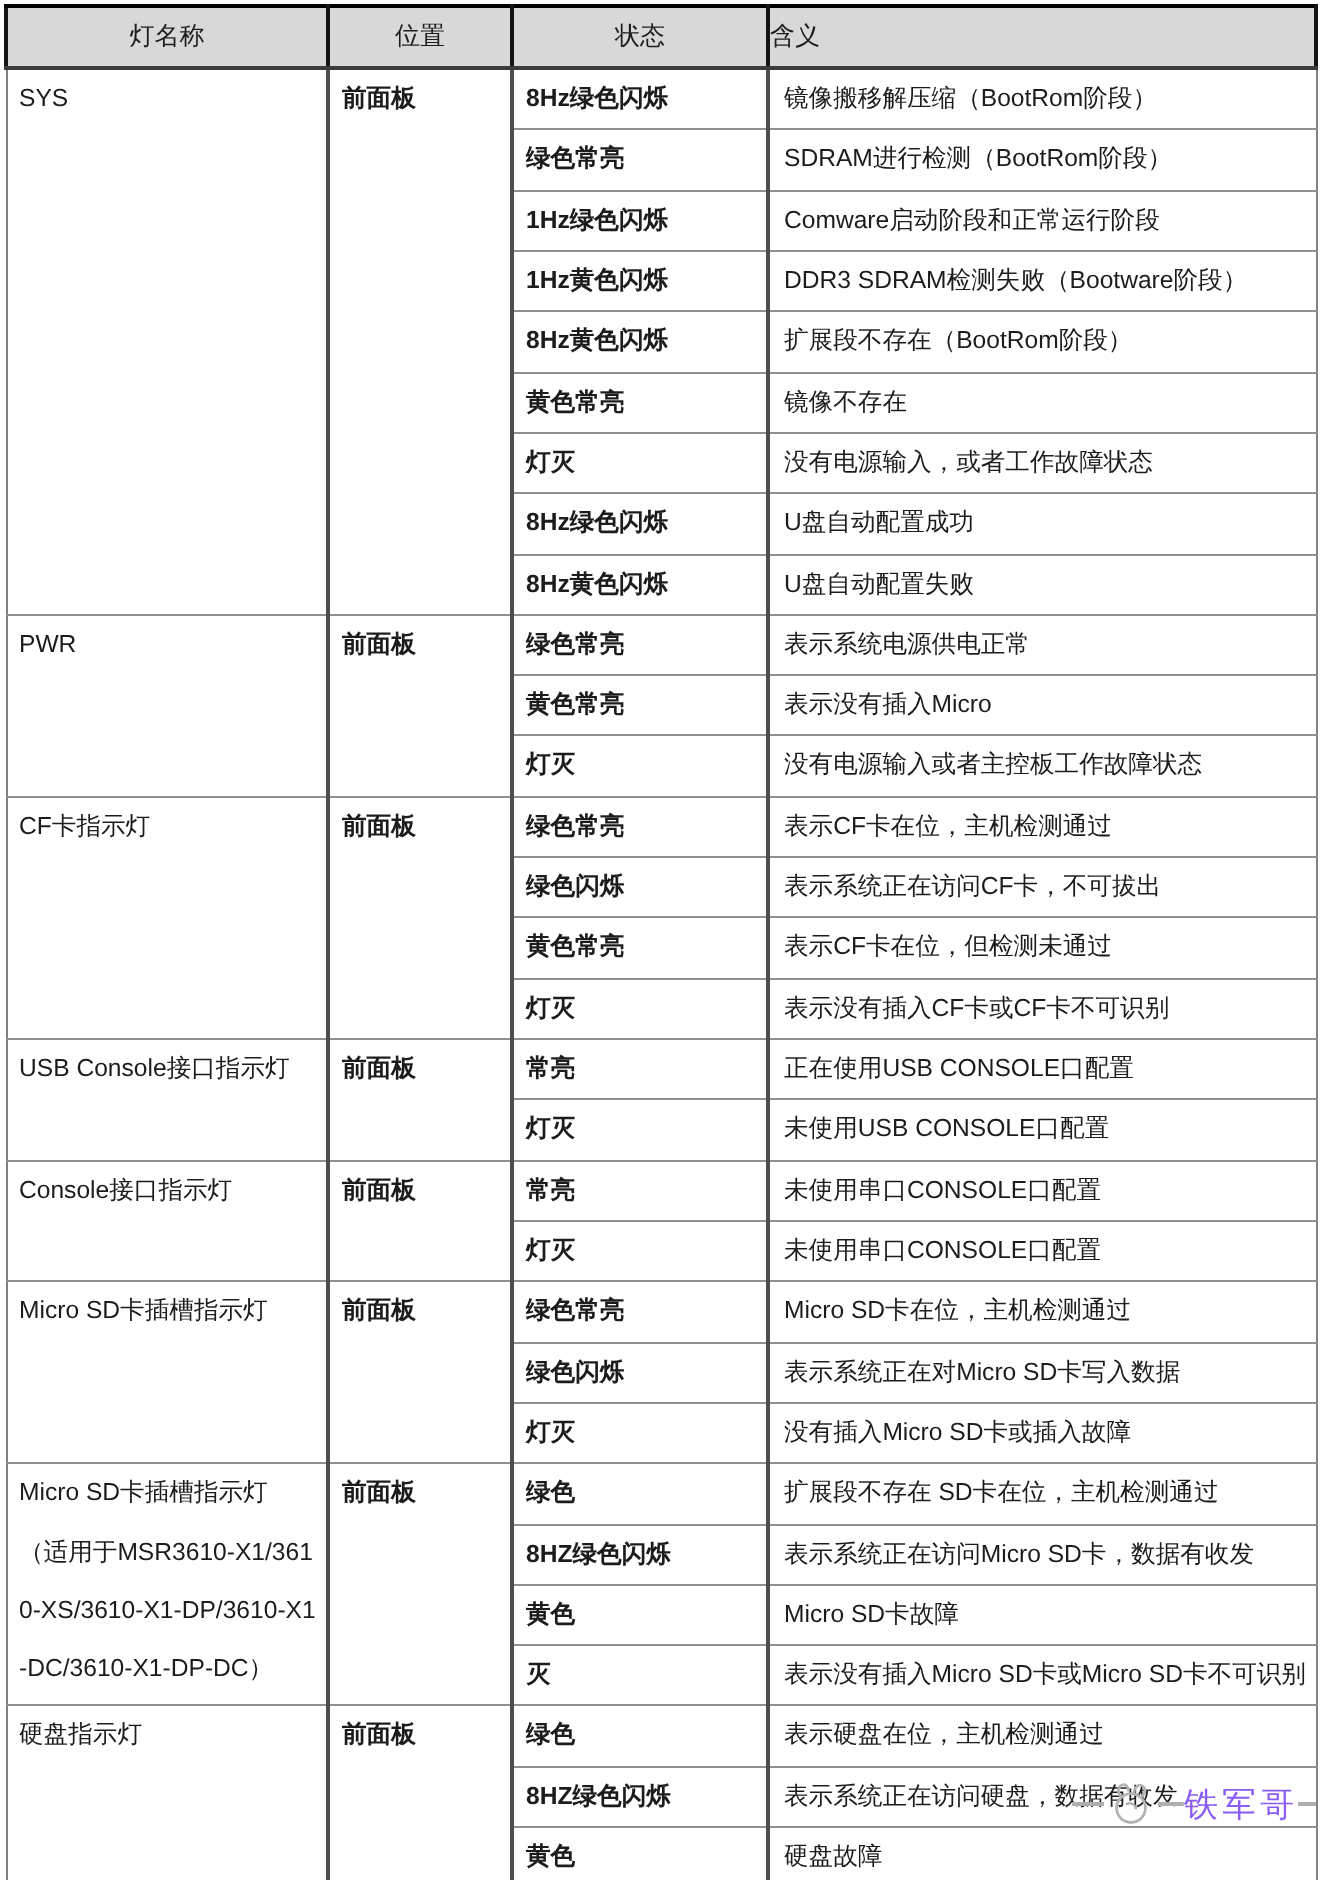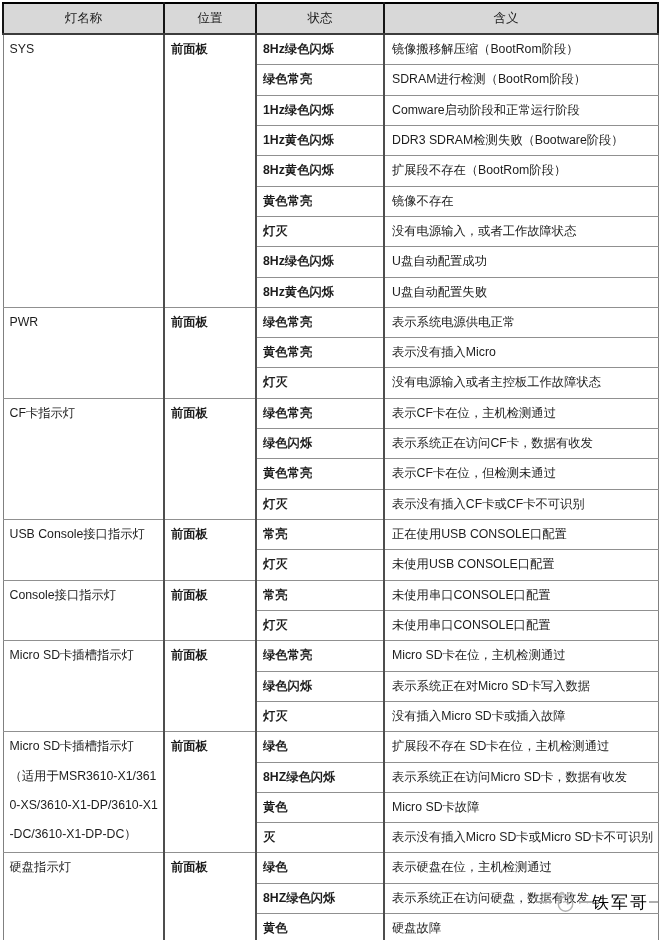--- a/index.html
+++ b/index.html
@@ -22,21 +22,21 @@
   .indicator-table thead tr{height:31px;}
   .indicator-table th{
     background:#d8d8d8;
     font-weight:normal;font-size:12.5px;
     text-align:center;vertical-align:middle;
     border:2px solid #141414;
     border-top:2.5px solid #000;
     border-bottom:2px solid #3c3c3c;
     padding:0;
   }
-  .indicator-table th.h-meaning{text-align:center;padding-right:30px;}
+  .indicator-table th.h-meaning{text-align:left;padding-right:30px;}
 
   .indicator-table tbody tr{height:29.32px;}
   .indicator-table td{
     font-size:12.3px;
     line-height:29.32px;
     vertical-align:top;
     border-top:1.5px solid #909090;
     border-bottom:1.5px solid #909090;
     border-left:2px solid #4e4e4e;
     border-right:2px solid #4e4e4e;
@@ -57,21 +57,21 @@
   .watermark{
     position:absolute;top:886px;right:2px;height:32px;
     display:flex;align-items:center;
     color:#8f8f8f;pointer-events:none;
   }
   .watermark .wline{height:1.5px;background:#aeaeae;display:inline-block;}
   .watermark .wl-1{width:16px;}
   .watermark .wl-2{width:13px;}
   .watermark .wl-3{width:9px;}
   .watermark .wtext{
-    font-size:17px;letter-spacing:2px;color:#000000;
+    font-size:17px;letter-spacing:2px;color:#8b5cf6;
     text-shadow:0 0 2px #ffffff;white-space:nowrap;
   }
   .watermark svg{display:block;}
 </style>
 </head>
 <body>
 
 <div class="page">
 
   <table class="indicator-table">
@@ -143,21 +143,21 @@
           <td class="c-meaning">没有电源输入或者主控板工作故障状态</td>
         </tr>
         <tr>
           <td class="c-name" rowspan="4">CF卡指示灯</td>
           <td class="c-loc" rowspan="4">前面板</td>
           <td class="c-status">绿色常亮</td>
           <td class="c-meaning">表示CF卡在位，主机检测通过</td>
         </tr>
         <tr>
           <td class="c-status">绿色闪烁</td>
-          <td class="c-meaning">表示系统正在访问CF卡，数据有收发</td>
+          <td class="c-meaning">表示系统正在访问CF卡，不可拔出</td>
         </tr>
         <tr>
           <td class="c-status">黄色常亮</td>
           <td class="c-meaning">表示CF卡在位，但检测未通过</td>
         </tr>
         <tr>
           <td class="c-status">灯灭</td>
           <td class="c-meaning">表示没有插入CF卡或CF卡不可识别</td>
         </tr>
         <tr>

